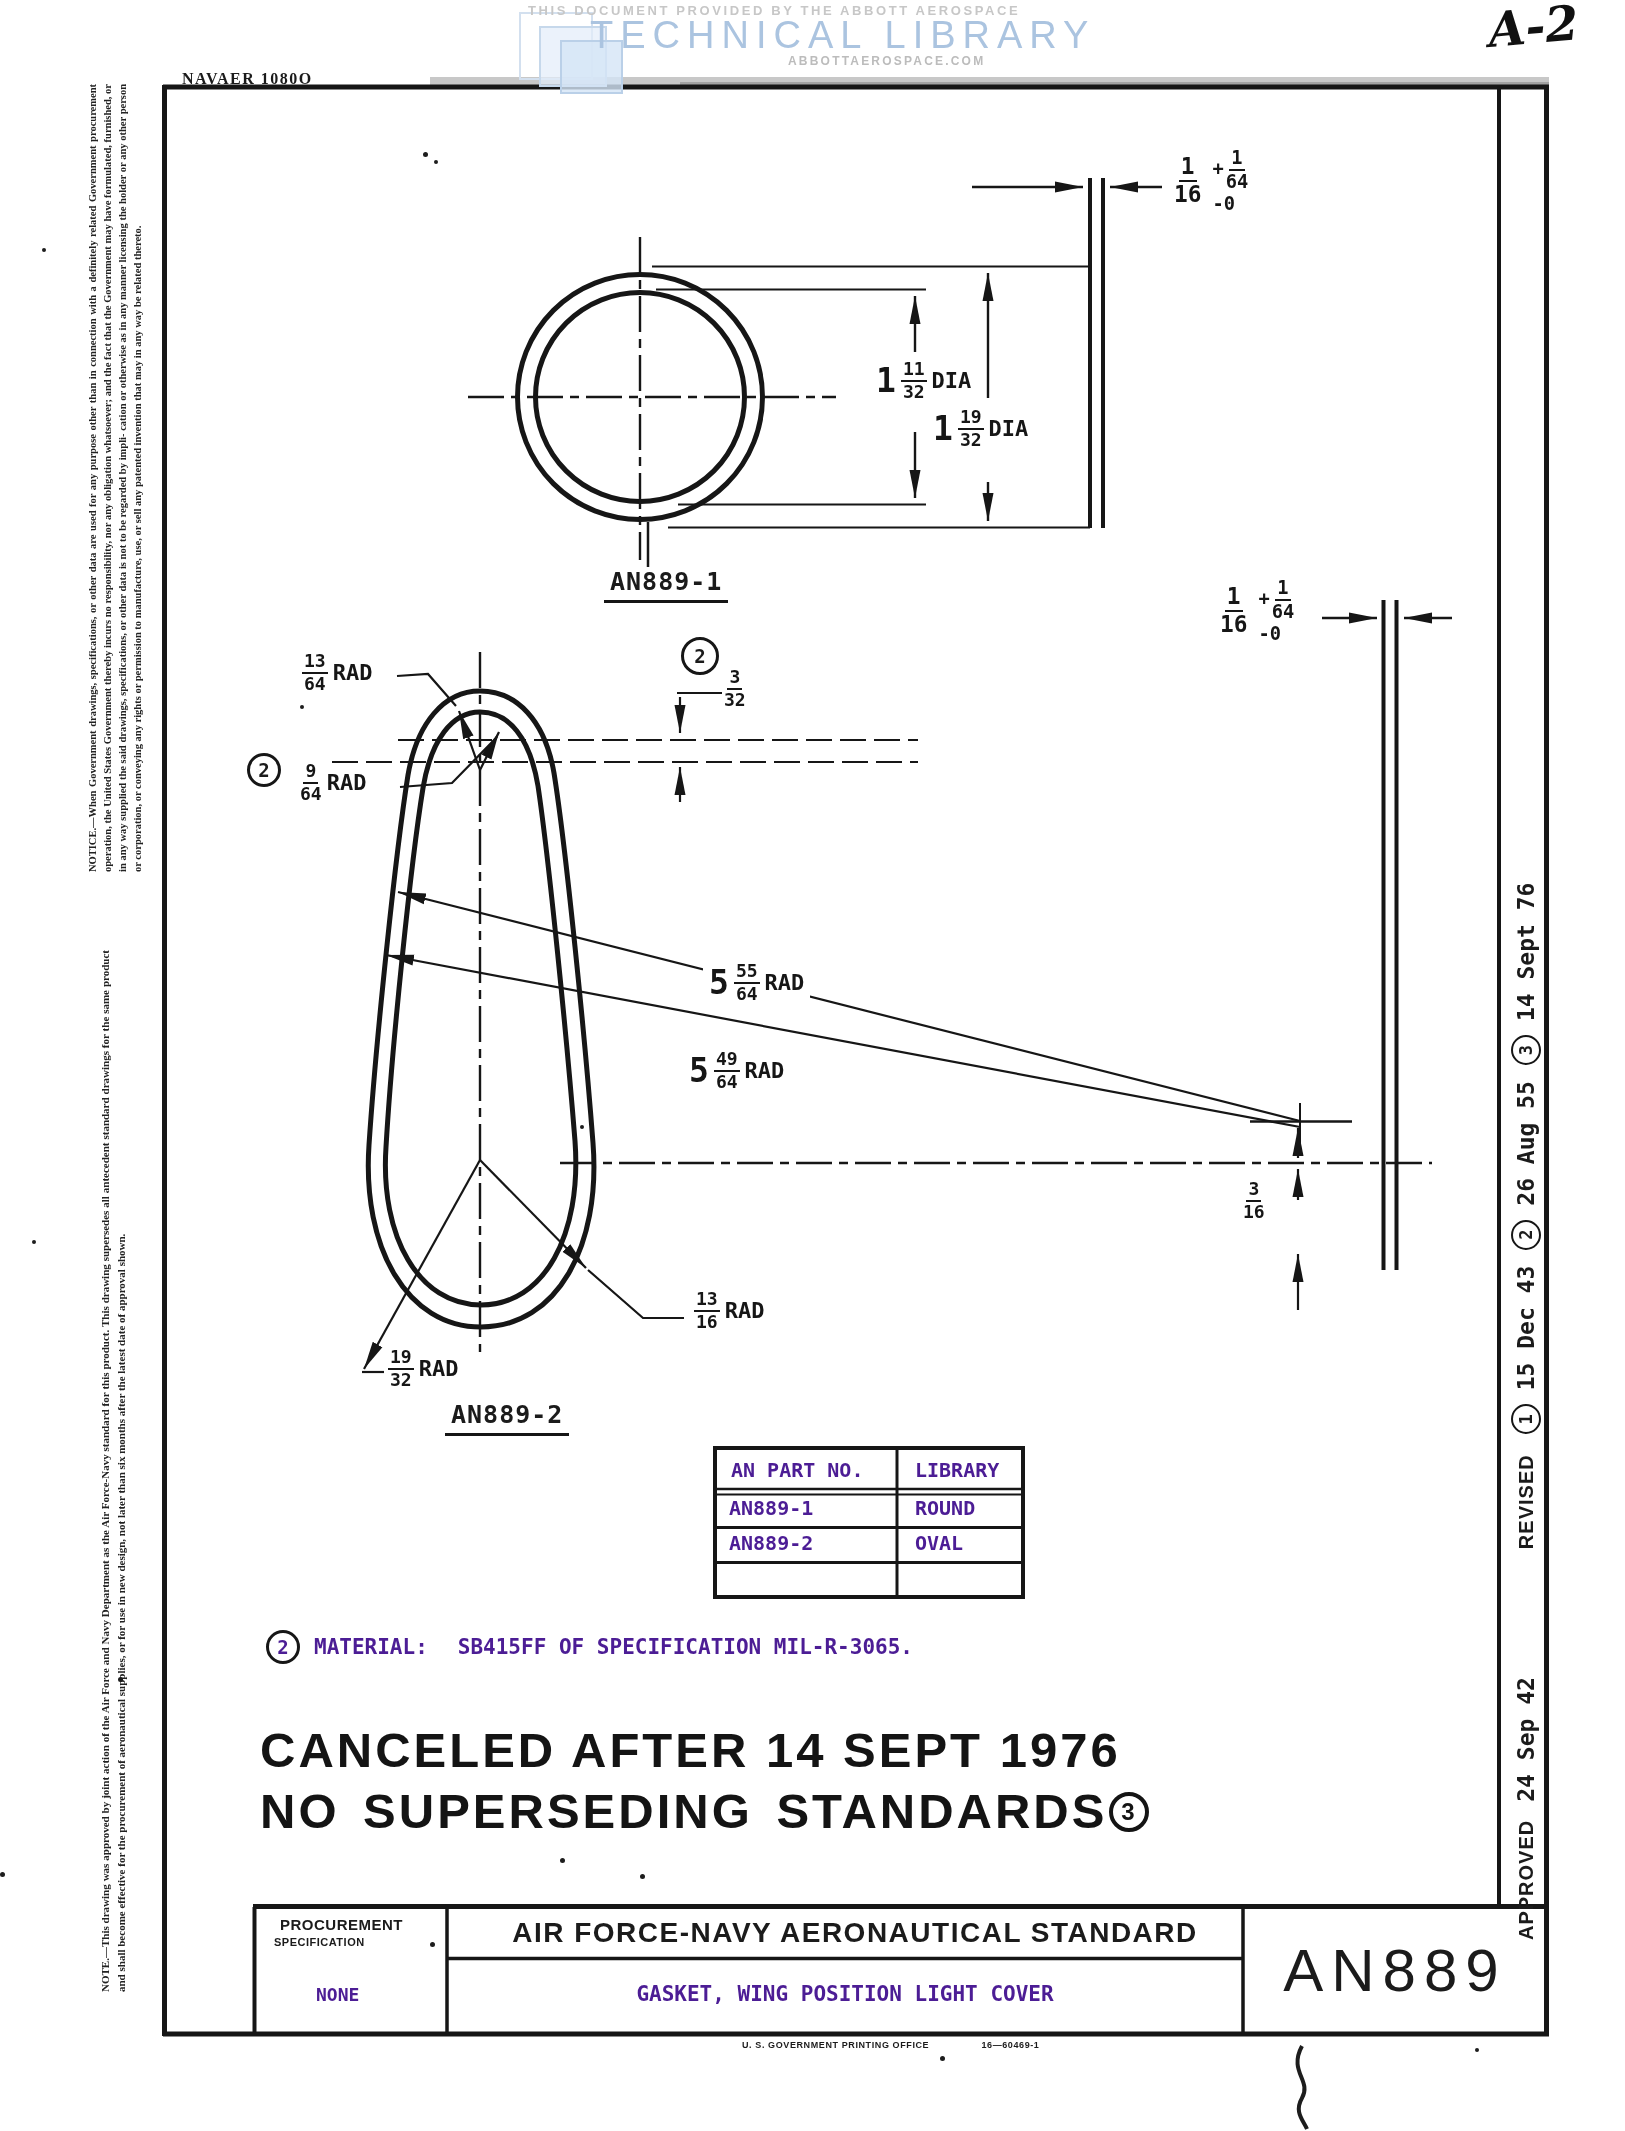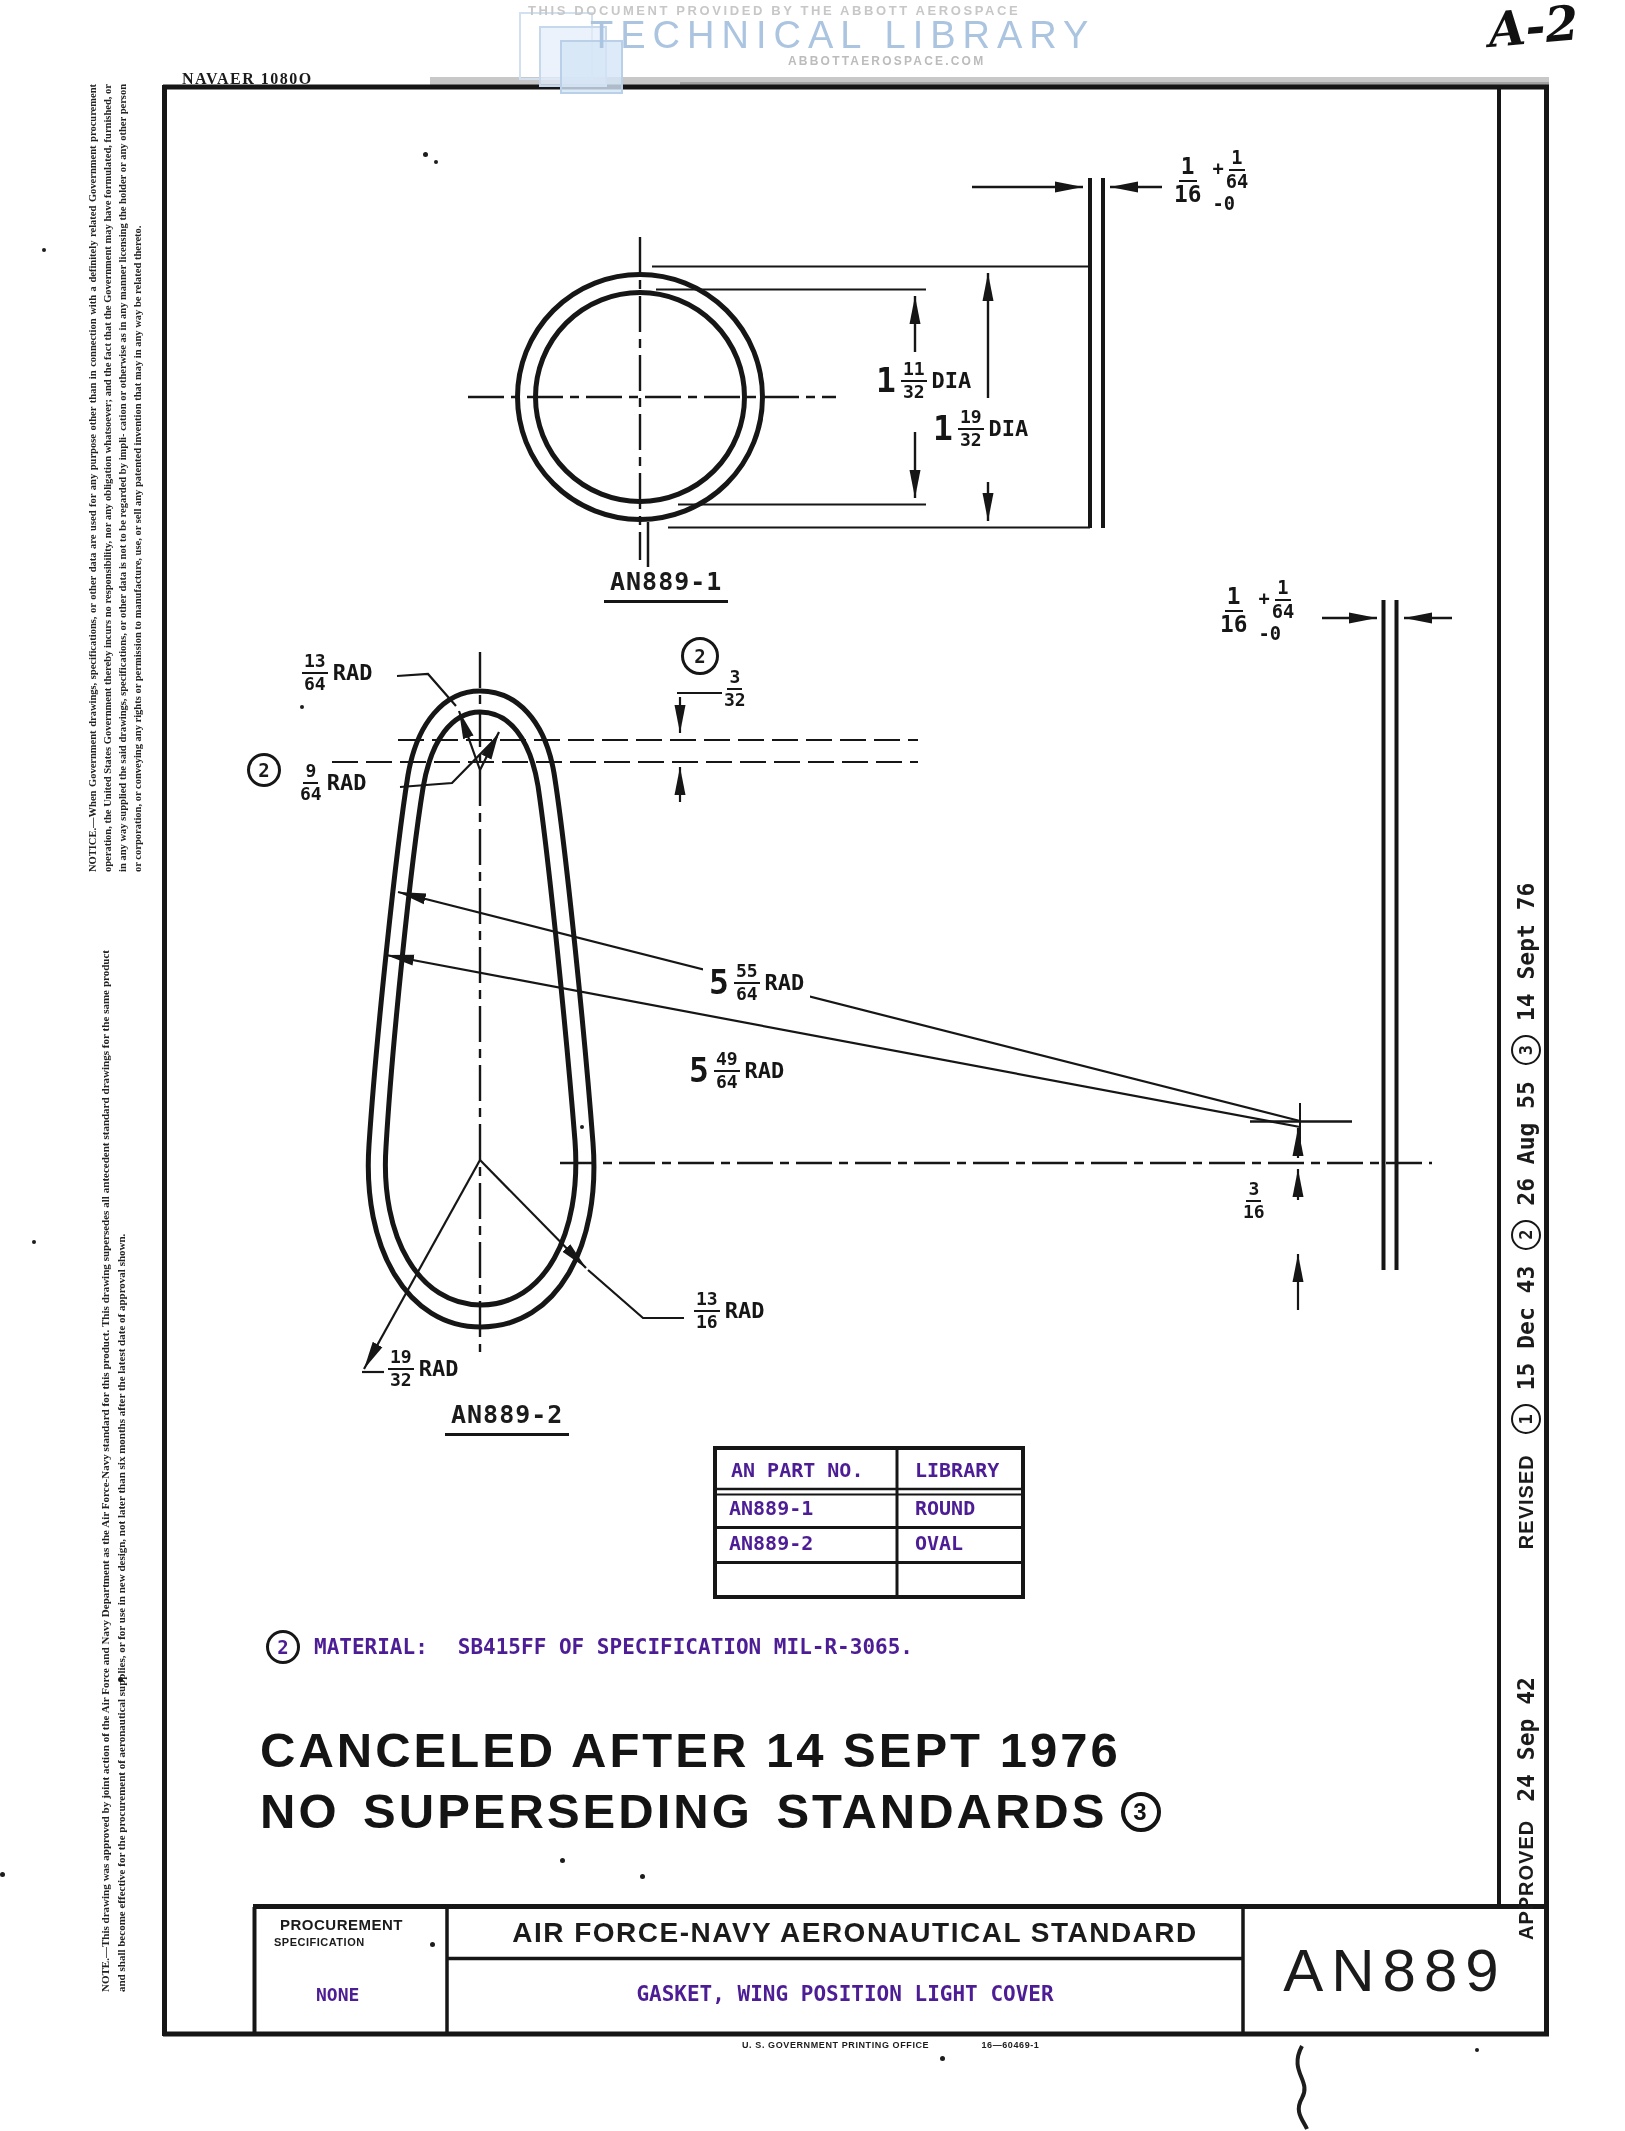--- a/index.html
+++ b/index.html
@@ -46,21 +46,21 @@
   
   .ptable{position:absolute;left:715px;top:1448px;width:308px;height:149px;}
   .ptable .cell{position:absolute;font-size:20px;}
 
   
   .material-row{position:absolute;left:266px;top:1630px;display:flex;align-items:center;
                 font-size:21px;}
   .tol-note{position:absolute;left:300px;top:1692px;font-size:19.5px;letter-spacing:0.4px;}
   .canceled{position:absolute;left:260px;top:1720px;font-size:49px;font-weight:700;
             letter-spacing:3px;line-height:1.25;color:#141414;white-space:nowrap;}
-  .canceled .row2{display:flex;align-items:center;gap:14px;word-spacing:7px;}
+  .canceled .row2{display:flex;align-items:center;gap:2px;word-spacing:7px;}
   .circ-big{display:inline-flex;align-items:center;justify-content:center;border:4px solid #141414;
             border-radius:50%;width:40px;height:40px;font-size:24px;box-sizing:border-box;
             font-family:"Liberation Sans",sans-serif;font-weight:700;}
 
   
   .tb-text{position:absolute;white-space:nowrap;}
 
   
   .revstrip{display:flex;align-items:center;height:44px;white-space:nowrap;}
   .revstrip .lab{font-size:20px;font-weight:700;letter-spacing:1px;font-family:"Liberation Sans",sans-serif;}

